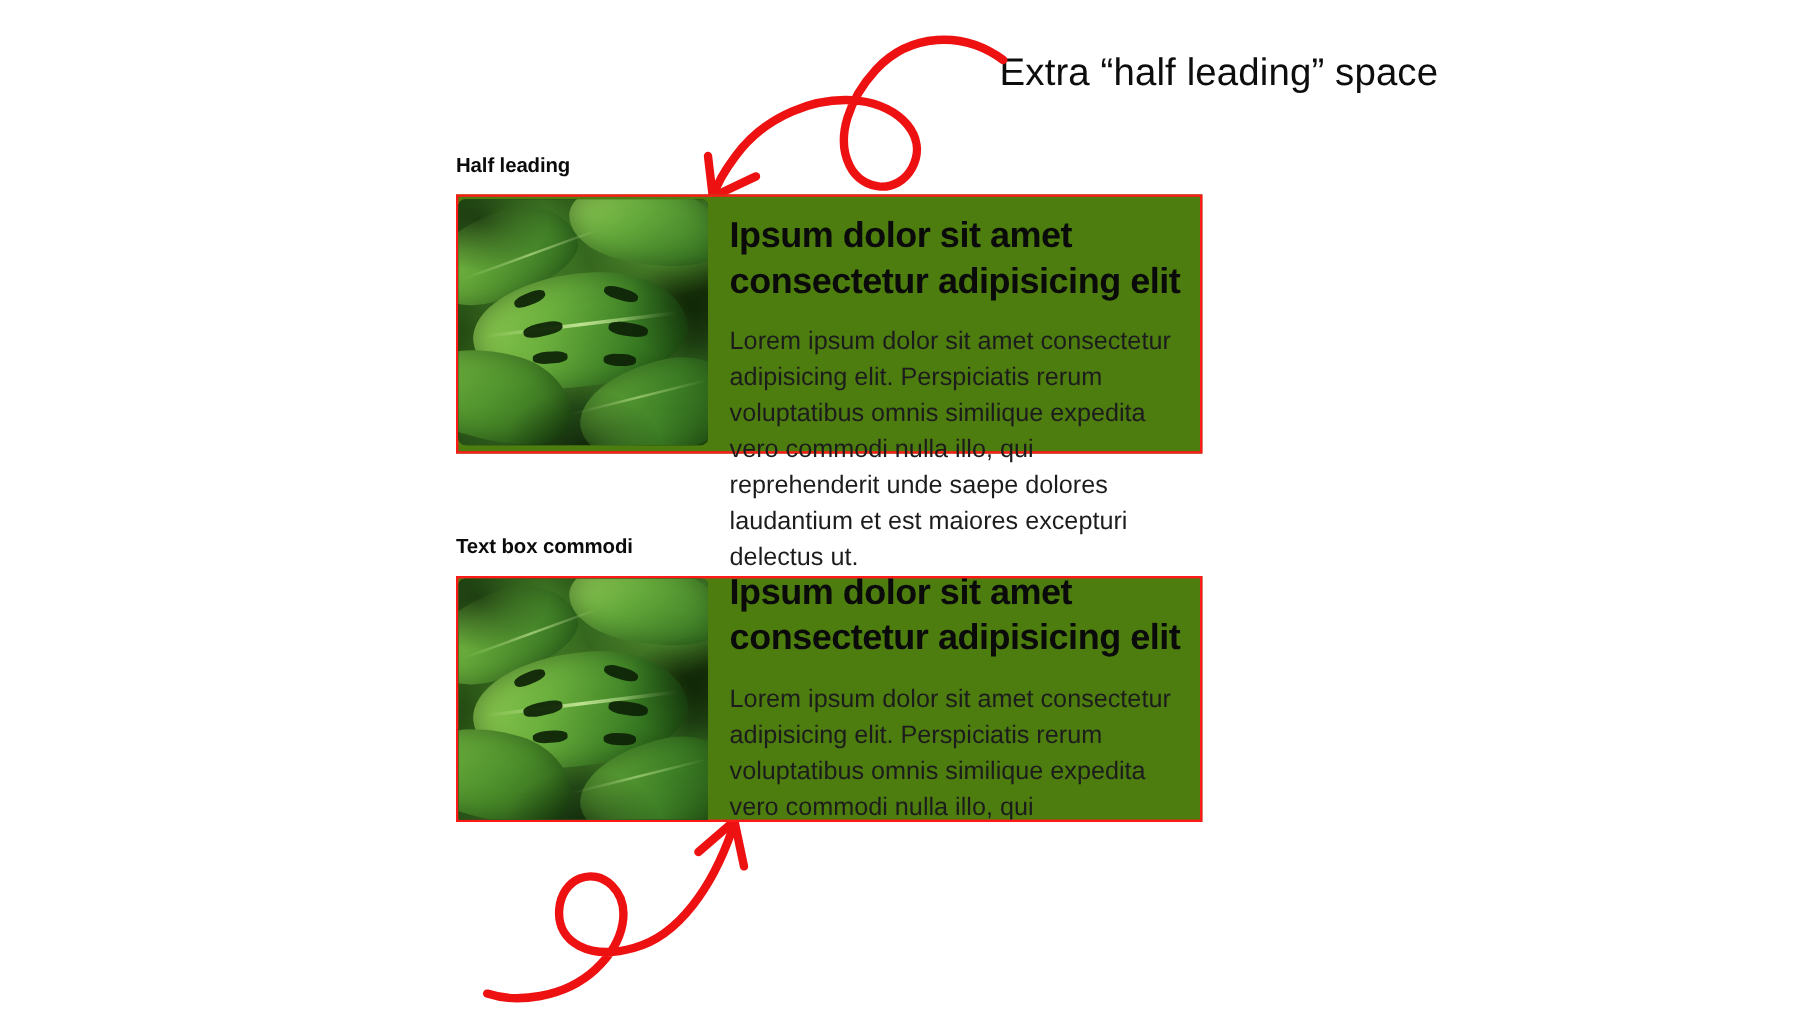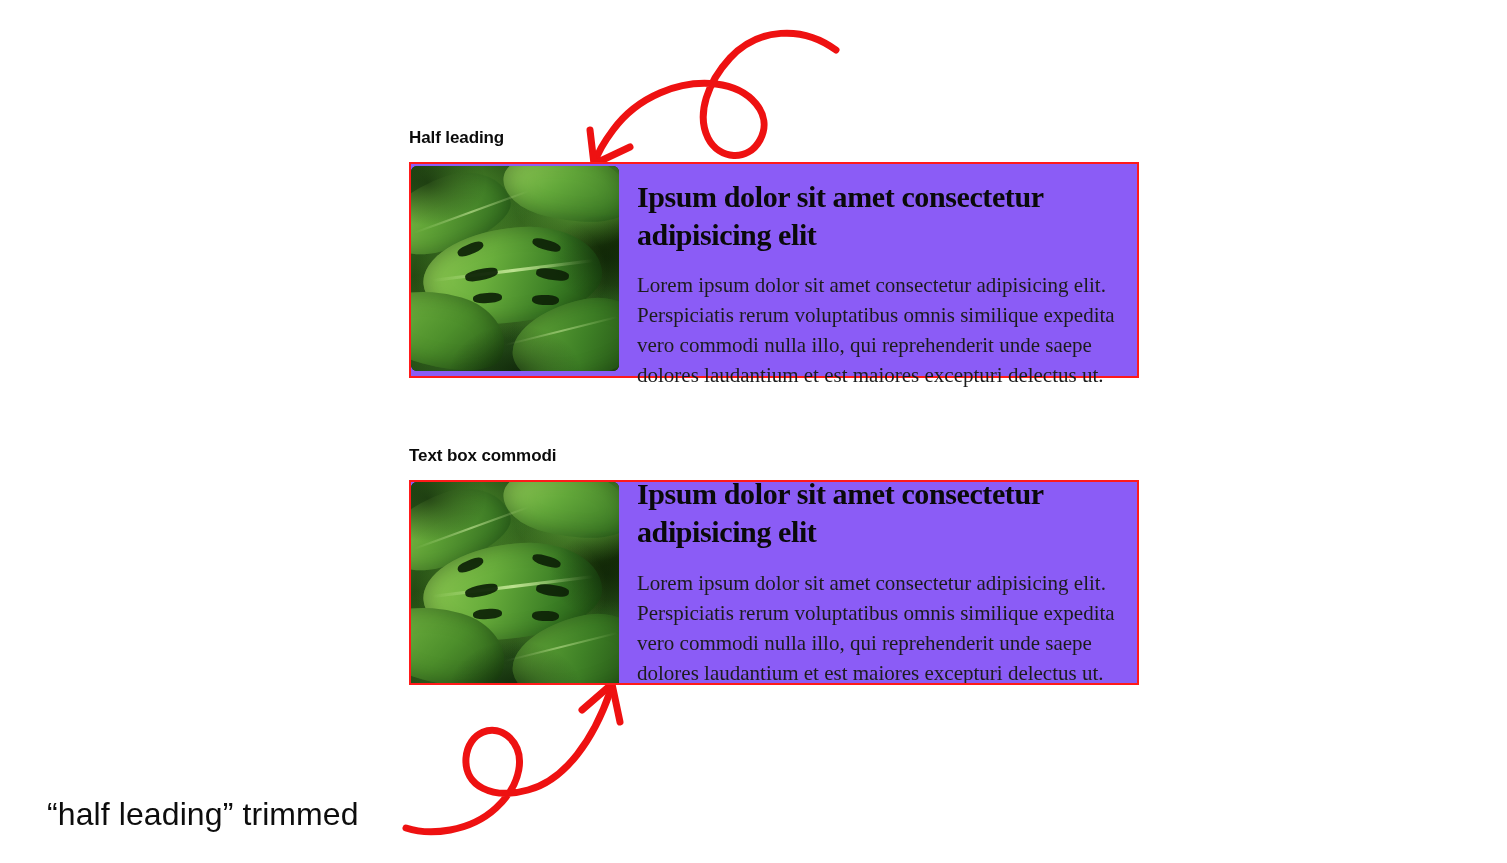--- a/index.html
+++ b/index.html
@@ -52,42 +52,41 @@
   }
   .arrow-head {
     fill: none;
     stroke: #ee1111;
     stroke-width: 7;
     stroke-linecap: round;
     stroke-linejoin: round;
   }
 
   
-  .section { position: absolute; left: 409px; }
+  .section { position: absolute; left: 380px; }
   #section-half-leading { top: 128px; }
   #section-trimmed      { top: 446px; }
 
   .section-label {
     font-size: 17px;
     font-weight: 700;
     color: #0b0b0b;
     letter-spacing: -0.1px;
     margin: 0 0 14px 0;
     line-height: 20px;
   }
 
   .card {
     box-sizing: border-box;
-    width: 730px;
+    width: 622px;
     border: 2px solid #ff1a1a;
-    background: #8b5cf6;
+    background: #4d7c0f;
     display: flex;
     align-items: flex-start;
     position: relative;
-    font-family: Liberation Serif, serif;
   }
   #card-half-leading { height: 216px; }
   #card-trimmed      { height: 205px; overflow: hidden; }
 
   .card-media {
     flex: 0 0 auto;
     width: 208px;
     height: 205px;
     border-radius: 6px;
     overflow: hidden;
@@ -183,33 +182,33 @@
   
   #card-trimmed .card-body { padding-top: 0; }
   #card-trimmed .card-title { margin-top: -7px; }
   #card-trimmed .card-text  { margin-top: 17px; }
 </style>
 </head>
 <body>
 
 <div class="stage">
 
+  <div class="annotation" id="annotation-top">Extra “half leading” space</div>
 
   <svg class="arrow-svg" id="arrow-top-svg" viewBox="0 0 250 150">
     <path class="arrow-stroke" d="M248 28
              C 214 3, 170 6, 142 36
              C 120 60, 108 92, 120 116
              C 131 138, 160 140, 172 118
              C 186 92, 162 66, 128 62
              C 92 58, 50 74, 25 108
              C 16 120, 10 130, 7 140"></path>
     <path class="arrow-head" d="M2 108 L6 142 L42 125"></path>
   </svg>
 
-  <div class="annotation" id="annotation-bottom">“half leading” trimmed</div>
 
   <svg class="arrow-svg" id="arrow-bottom-svg" viewBox="0 0 250 160">
     <path class="arrow-stroke" d="M2 152
              C 26 160, 66 156, 92 132
              C 118 108, 122 78, 106 62
              C 90 46, 64 56, 62 82
              C 60 110, 88 124, 124 114
              C 162 104, 190 62, 206 16"></path>
     <path class="arrow-head" d="M178 34 L208 8 L216 46"></path>
   </svg>

